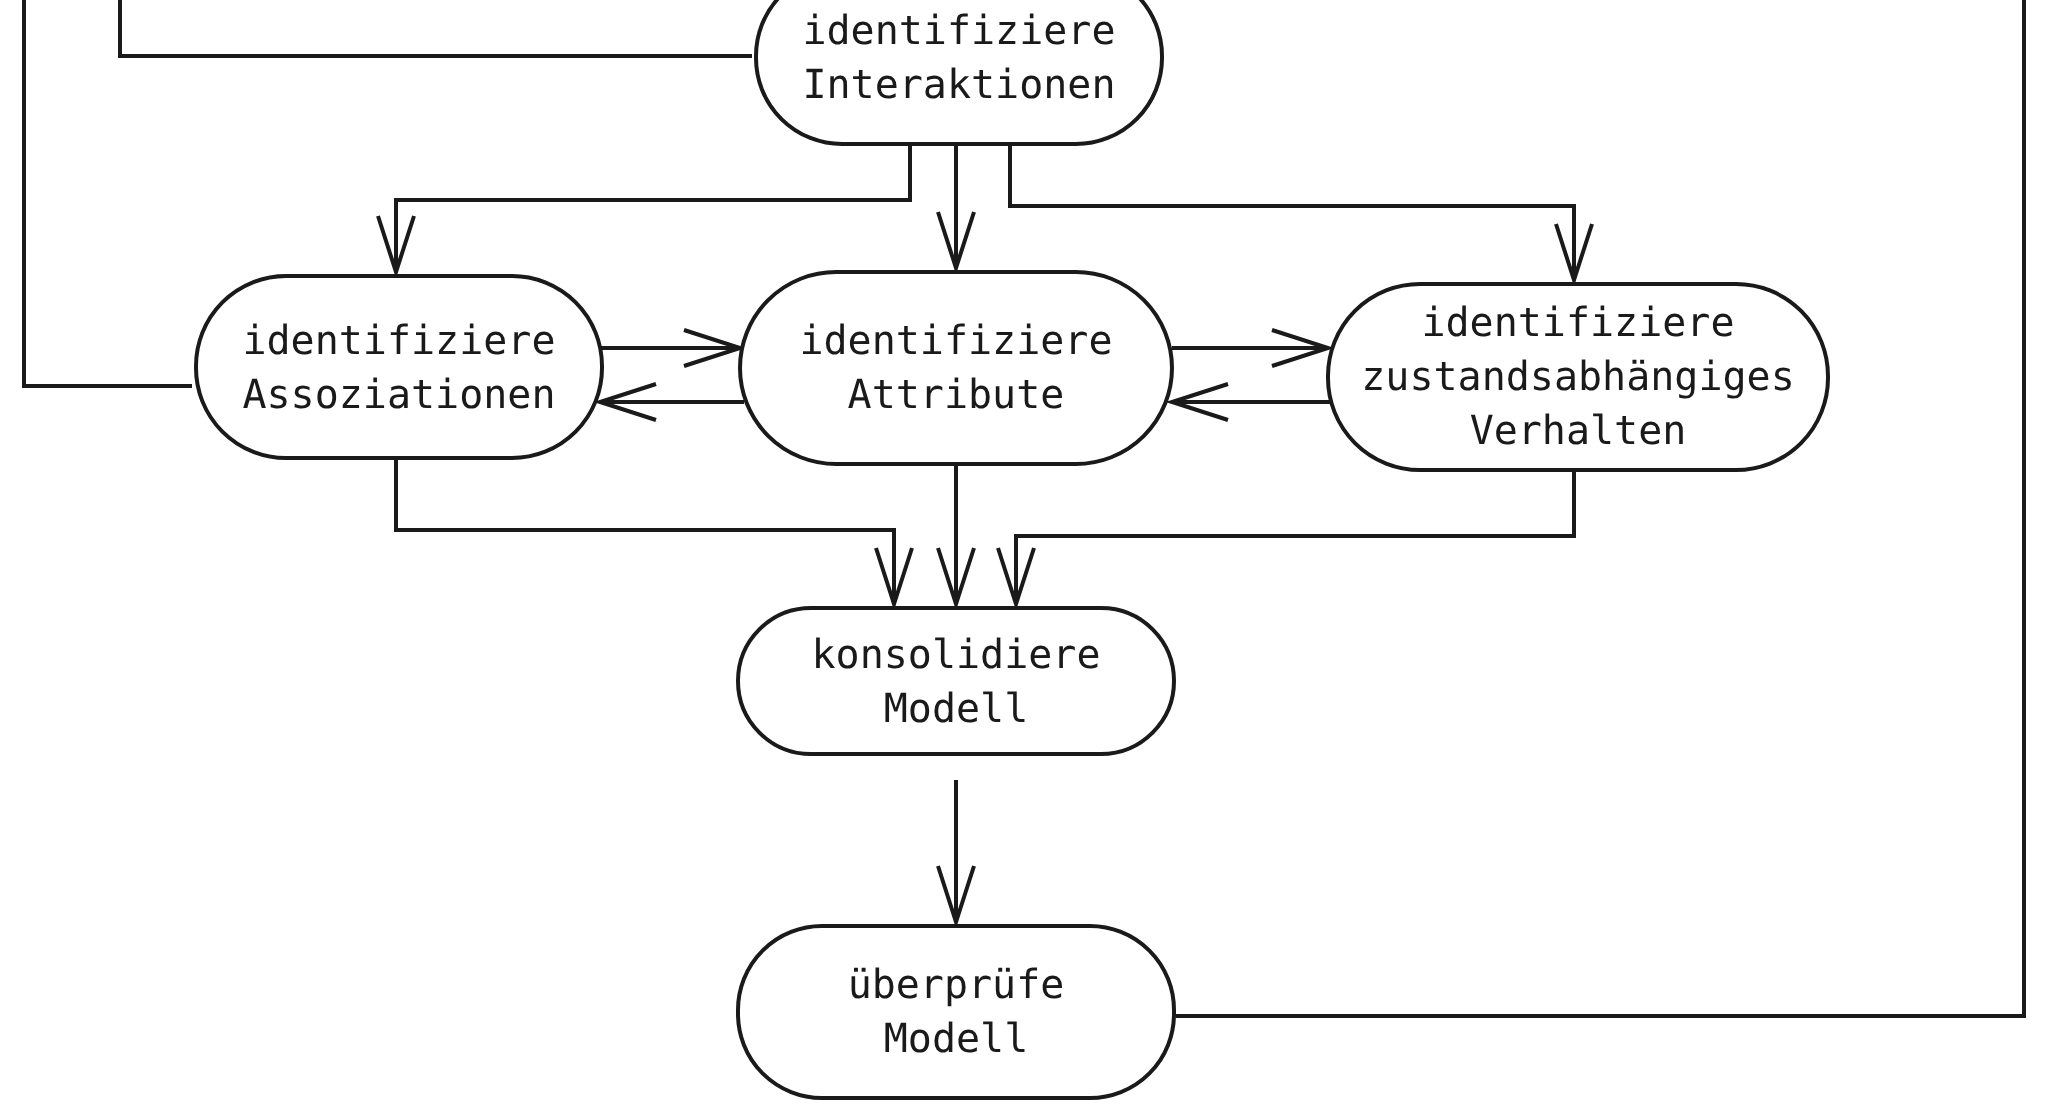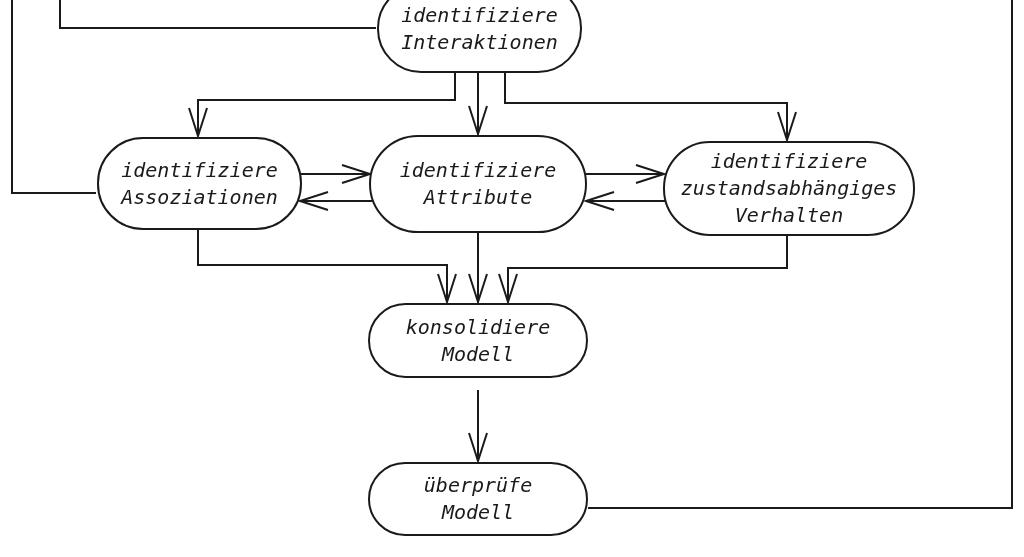--- a/index.html
+++ b/index.html
@@ -3,21 +3,20 @@
 <meta charset="utf-8">
 <style>
   html, body { margin: 0; padding: 0; background: #ffffff; }
   .stage {
     position: relative;
     width: 1024px;
     height: 557px;
     background: #ffffff;
     overflow: hidden;
     font-family: "DejaVu Sans Mono", "Liberation Mono", monospace;
-    font-style: italic;
   }
   .wires {
     position: absolute;
     left: 0; top: 0;
     width: 1024px; height: 557px;
   }
   .wires path {
     fill: none;
     stroke: #1a1a1a;
     stroke-width: 2;
@@ -36,21 +35,21 @@
     font-size: 20px;
     line-height: 27px;
     white-space: pre-line;
     letter-spacing: 0;
   }
   .n-interaktionen { left: 377px; top: -16px; width: 205px; height: 89px; border-radius: 44px; }
   .n-assoziationen { left:  97px; top: 137px; width: 205px; height: 93px; border-radius: 46px; }
   .n-attribute     { left: 369px; top: 135px; width: 218px; height: 98px; border-radius: 49px; }
   .n-verhalten     { left: 663px; top: 141px; width: 252px; height: 95px; border-radius: 47px; }
   .n-konsolidiere  { left: 368px; top: 303px; width: 220px; height: 75px; border-radius: 43px; }
-  .n-ueberpruefe   { left: 368px; top: 462px; width: 220px; height: 74px; border-radius: 43px; }
+  .n-ueberpruefe   { left: 368px; top: 462px; width: 220px; height: 88px; border-radius: 43px; }
 </style>
 </head>
 <body>
 
 <div class="stage">
 
   <svg class="wires" viewBox="0 0 1024 557" xmlns="http://www.w3.org/2000/svg">
 
     <path d="M60 0 V28 H376"></path>
     <path d="M12 0 V193 H96"></path>

